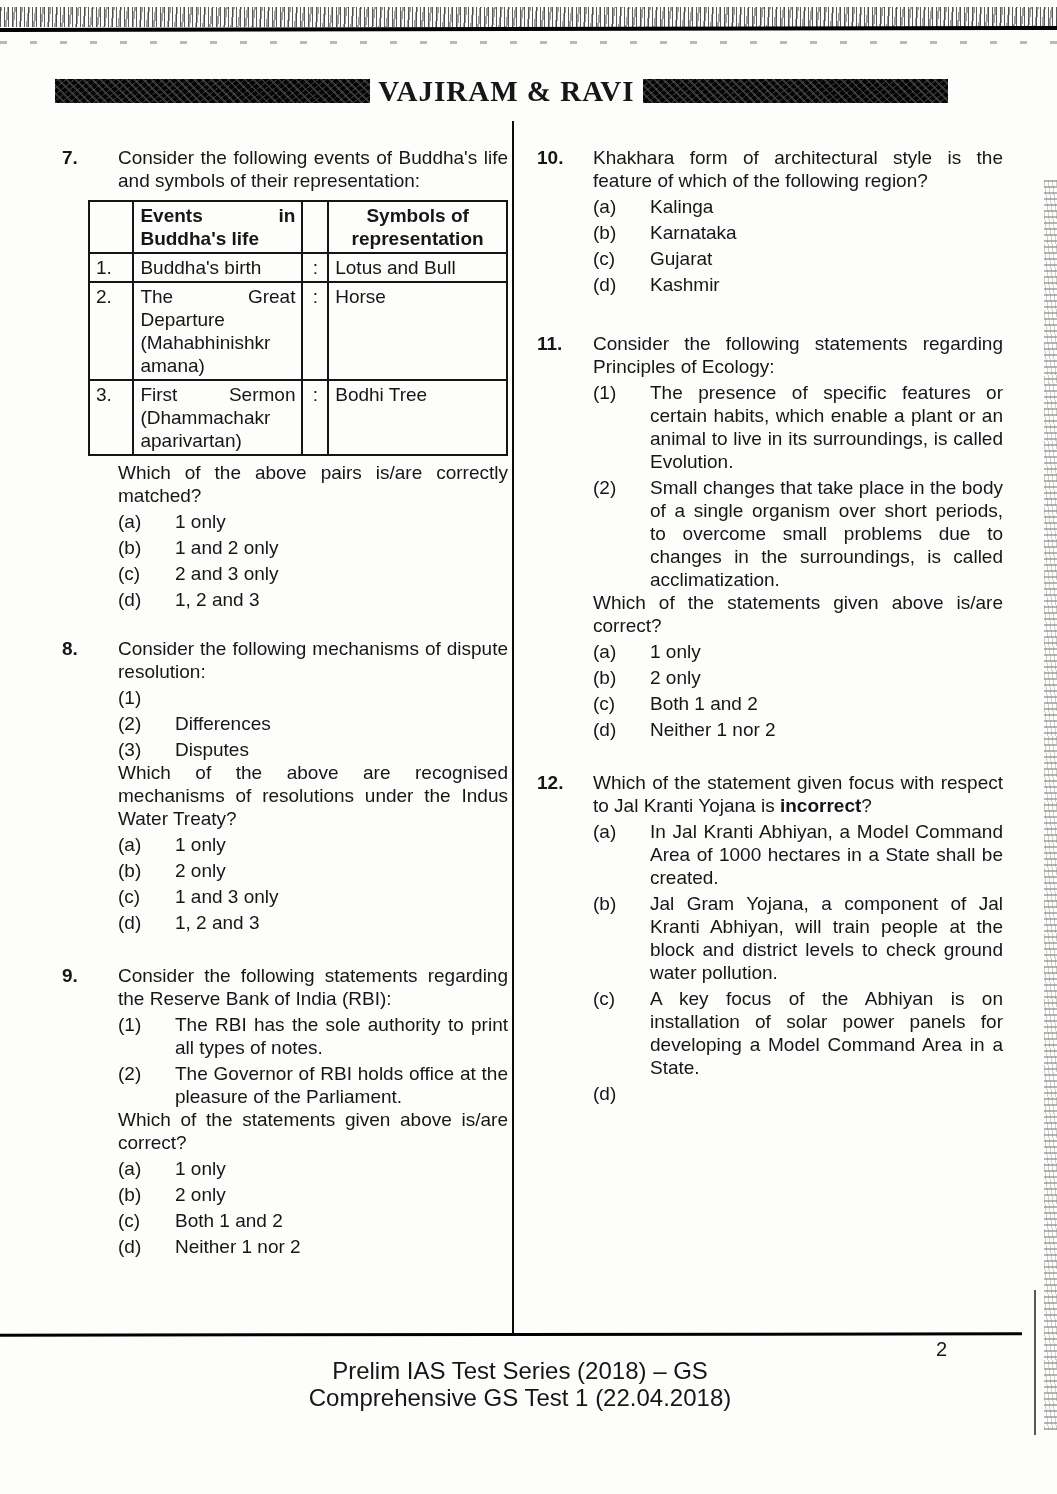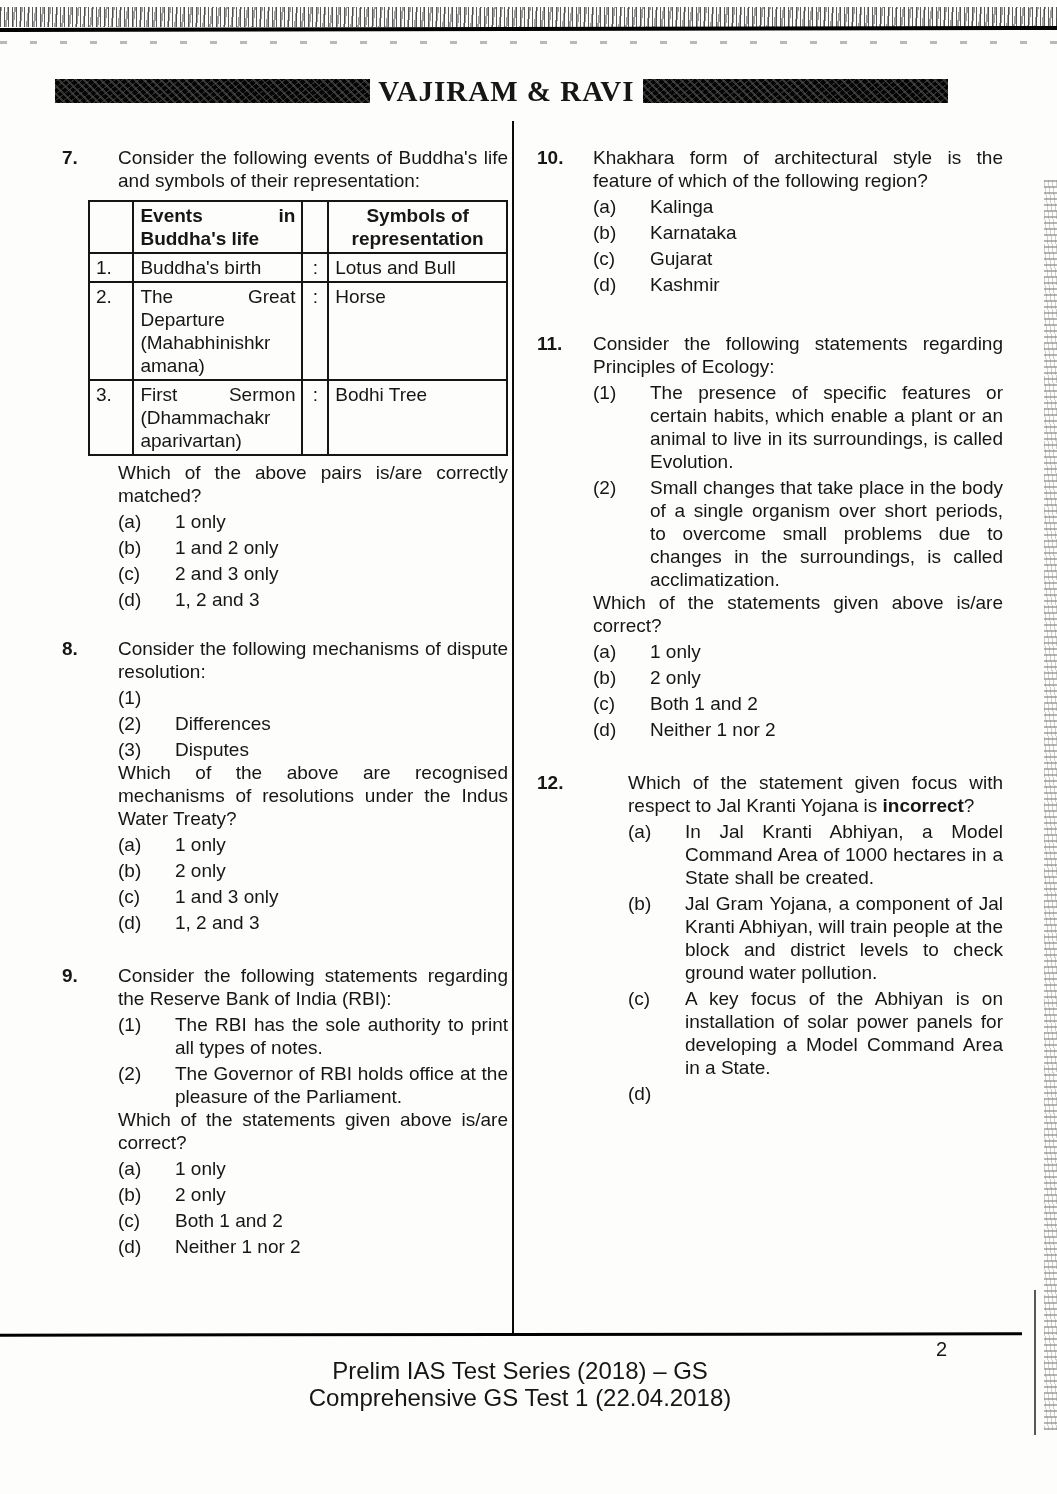--- a/index.html
+++ b/index.html
@@ -57,21 +57,21 @@
   .stem { text-align:justify; text-align-last:left; }
   .bold { font-weight:bold; }
   .row { display:flex; margin-top:3px; }
   .row-label { width:57px; flex-shrink:0; }
   .row-text { flex:1; text-align:justify; text-align-last:left; }
   .opts { margin-top:3px; }
   .stmts { margin-top:2px; }
   .mt-q8  { margin-top:26px; }
   .mt-q9  { margin-top:30px; }
   .mt-q11 { margin-top:36px; }
-  .mt-q12 { margin-top:30px;gap:35px; }
+  .mt-q12 { margin-top:30px; }
   
   .events-table { border-collapse:collapse; margin:8px 0 5px -30px; }
   .events-table th, .events-table td {
     border:2px solid #151515; vertical-align:top; padding:2px 6px;
     font-size:19px; line-height:23px;
   }
   .events-table th { font-weight:bold; }
   .c-num { width:45px; }
   .c-event { width:170px; text-align:justify; text-align-last:left; }
   .c-sep { width:26px; text-align:center; }

